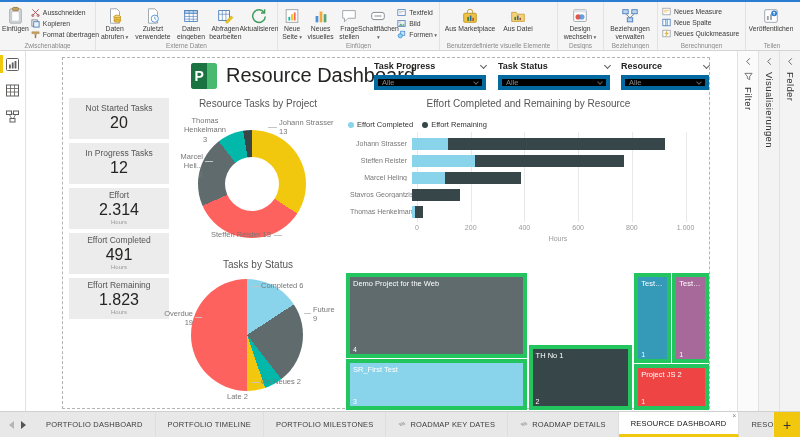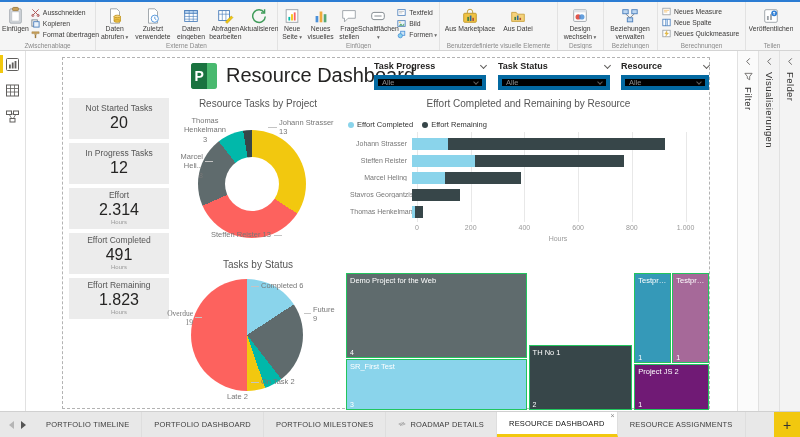--- a/index.html
+++ b/index.html
@@ -87,27 +87,27 @@
   
   .pie-visual { position:absolute; left:110px; top:201px; width:170px; height:151px; }
   .pie-circle { position:absolute; left:18px; top:20px; width:112px; height:112px; border-radius:50%; }
   .plbl-0 { left:88px; top:22px; }
   .plbl-0::before { content:""; position:absolute; left:-10px; top:5px; width:8px; height:1px; background:#c4c4c4; }
   .plbl-1 { left:140px; top:46px; }
   .plbl-1::before { content:""; position:absolute; left:-9px; top:8px; width:7px; height:1px; background:#c4c4c4; }
   .plbl-2 { left:88px; top:118px; }
   .plbl-2::before { content:""; position:absolute; left:-10px; top:5px; width:8px; height:1px; background:#c4c4c4; }
   .plbl-3 { left:54px; top:133px; }
-  .plbl-4 { left:-16px; top:50px; width:36px; text-align:right;font-family:Liberation Serif, serif; }
+  .plbl-4 { left:-16px; top:50px; width:36px; text-align:right; }
   .plbl-4::after { content:""; position:absolute; right:-9px; top:8px; width:7px; height:1px; background:#c4c4c4; }
 
   
   .treemap-visual { position:absolute; left:283px; top:201px; width:365px; height:151px; }
   .treemap-tiles { position:absolute; left:0; right:2px; top:14px; bottom:0; }
-  .tile { position:absolute; border:1px solid #22c55e; overflow:hidden; }
+  .tile { position:absolute; border:4px solid #22c55e; overflow:hidden; }
   .tile-label { font-size:7.5px; color:#fff; padding:2px 3px; white-space:nowrap; overflow:hidden; text-overflow:ellipsis; }
   .tile-value { position:absolute; left:3px; bottom:1px; font-size:7px; color:#fff; }
 
   
   .tabbar { position:absolute; bottom:0; left:0; right:0; height:26px; background:#e8e8e8; border-top:1px solid #d0d0d0; display:flex; align-items:stretch; }
   .tab-nav { width:34px; display:flex; align-items:center; justify-content:center; gap:7px; flex:none; }
   .tri { width:0; height:0; border-top:4px solid transparent; border-bottom:4px solid transparent; }
   .tri.left { border-right:5px solid #b5b5b5; }
   .tri.right { border-left:5px solid #555; }
   .tab-strip { flex:1; display:flex; overflow:hidden; }
@@ -549,21 +549,21 @@
             <span class="tick" style="left: 95.2381%;">1.000</span>
           </div>
         <div class="bar-xlabel">Hours</div>
       </div>
 
       <div class="pie-visual">
         <div class="visual-title">Tasks by Status</div>
         <div class="pie-circle" style="background: conic-gradient(rgb(138, 212, 235) 0deg, rgb(138, 212, 235) 56.8421deg, rgb(95, 107, 109) 56.8421deg, rgb(95, 107, 109) 142.105deg, rgb(1, 184, 170) 142.105deg, rgb(1, 184, 170) 161.053deg, rgb(242, 200, 15) 161.053deg, rgb(242, 200, 15) 180deg, rgb(253, 98, 94) 180deg, rgb(253, 98, 94) 360deg);"></div>
       <div class="clbl plbl-0 inline"><span class="n">Completed</span><span class="v"> 6</span></div>
           <div class="clbl plbl-1"><span class="n">Future</span><span class="v">9</span></div>
-          <div class="clbl plbl-2 inline"><span class="n">On Task</span><span class="v"> 2</span></div>
+          <div class="clbl plbl-2 inline"><span class="n">On Neues</span><span class="v"> 2</span></div>
           <div class="clbl plbl-3 inline"><span class="n">Late</span><span class="v"> 2</span></div>
           <div class="clbl plbl-4"><span class="n">Overdue</span><span class="v">19</span></div>
         </div>
 
       <div class="treemap-visual">
         <div class="treemap-tiles">
             <div class="tile" style="left: 0%; top: 0%; width: 49.8%; height: 61.8%; background: rgb(95, 107, 109);">
               <div class="tile-label">Demo Project for the Web</div>
               <div class="tile-value">4</div>
             </div>
@@ -576,21 +576,21 @@
               <div class="tile-value">2</div>
             </div>
             <div class="tile" style="left: 79.4%; top: 0%; width: 10%; height: 65.4%; background: rgb(53, 153, 184);">
               <div class="tile-label">Testprojekt...</div>
               <div class="tile-value">1</div>
             </div>
             <div class="tile" style="left: 89.9%; top: 0%; width: 10.1%; height: 65.4%; background: rgb(166, 105, 153);">
               <div class="tile-label">Testprojekt...</div>
               <div class="tile-value">1</div>
             </div>
-            <div class="tile" style="left: 79.4%; top: 66.2%; width: 20.6%; height: 33.8%; background: #701a75;">
+            <div class="tile" style="left: 79.4%; top: 66.2%; width: 20.6%; height: 33.8%; background: #ef4444;">
               <div class="tile-label">Project JS 2</div>
               <div class="tile-value">1</div>
             </div>
           </div>
       </div>
 
     </div>
   </div>
 
   <div class="rails">
@@ -617,27 +617,34 @@
     </div>
   </div>
 
   <div class="tabbar">
     <div class="tab-nav">
       <span class="tri left"></span>
       <span class="tri right"></span>
     </div>
     <div class="tab-strip">
         <div class="tab">
+          <span>PORTFOLIO DASHBOARD</span>
+        </div>
+        <div class="tab">
           <span>PORTFOLIO TIMELINE</span>
-        </div>
-        <div class="tab">
-          <span>PORTFOLIO DASHBOARD</span>
         </div>
         <div class="tab">
           <span>PORTFOLIO MILESTONES</span>
+        </div>
+        <div class="tab">
+          <span class="tab-eye"><svg width="8" height="8" viewBox="0 0 10 10">
+              <path d="M1 5 Q5 2 9 5 Q5 8 1 5 Z" fill="none" stroke="#999" stroke-width="0.8"></path>
+              <line x1="2.5" y1="7.5" x2="7.5" y2="2.5" stroke="#999" stroke-width="0.8"></line>
+            </svg></span>
+          <span>ROADMAP KEY DATES</span>
         </div>
         <div class="tab">
           <span class="tab-eye"><svg width="8" height="8" viewBox="0 0 10 10">
               <path d="M1 5 Q5 2 9 5 Q5 8 1 5 Z" fill="none" stroke="#999" stroke-width="0.8"></path>
               <line x1="2.5" y1="7.5" x2="7.5" y2="2.5" stroke="#999" stroke-width="0.8"></line>
             </svg></span>
           <span>ROADMAP DETAILS</span>
         </div>
         <div class="tab active">
           <span>RESOURCE DASHBOARD</span>

